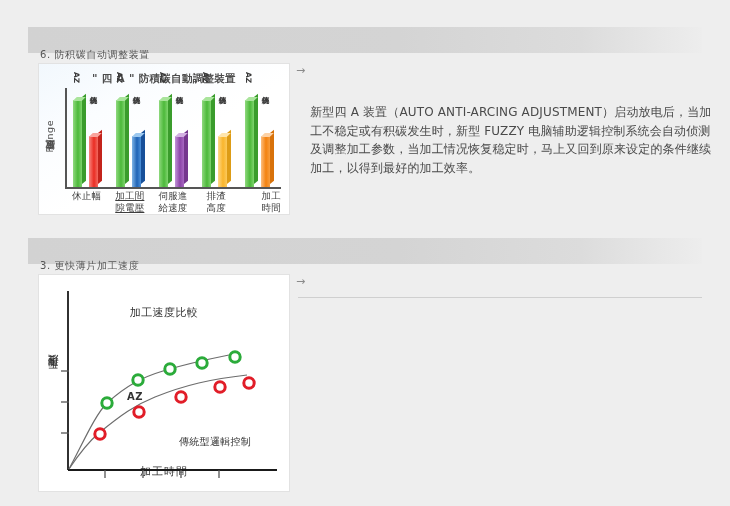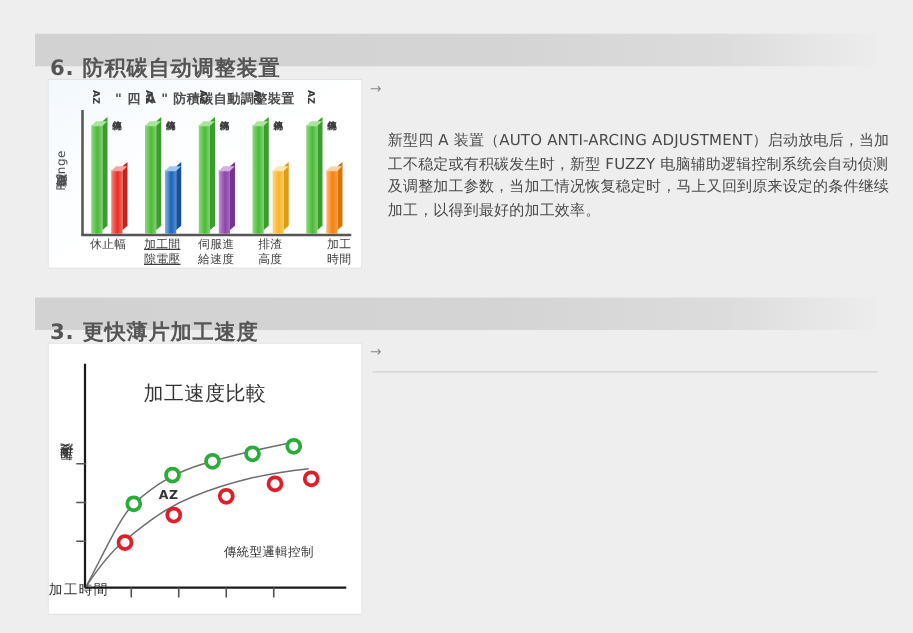--- a/index.html
+++ b/index.html
@@ -17,22 +17,22 @@
     position: absolute;
     left: 28px;
     width: 674px;
     height: 26px;
     background: linear-gradient(to right, #d2d2d2 0%, #d4d4d4 55%, #dcdcdc 82%, #ededed 100%);
     display: flex;
     align-items: center;
     padding-left: 12px;
   }
   .sec-head .t {
-    font-size: 17px;
-    font-weight: bold;
+    font-size: 10px;
+    font-weight: normal;
     color: #555555;
     letter-spacing: 0.6px;
     line-height: 1;
     white-space: nowrap;
     margin-top: 30px;
   }
 
   
   .fig-panel {
     position: absolute;
@@ -101,25 +101,25 @@
   }
   .bar-cats { position: absolute; left: 26px; top: 126px; width: 216px; display: flex; }
   .bar-cats .c {
     flex: 1 1 0; text-align: center; font-size: 9.5px; color: #3d3d3d;
     line-height: 12px; letter-spacing: 0.2px;
   }
 
   
   .line-wrap { position: relative; width: 100%; height: 100%; background: #ffffff; }
   .ln-title { position: absolute; top: 30px; left: 0; width: 100%; text-align: center;
-              font-size: 16px; color: #333; letter-spacing: 0.4px; }
+              font-size: 11px; color: #333; letter-spacing: 0.4px; }
   .ln-ylab { position: absolute; left: 8px; top: 88px; }
   .ln-ylab span { writing-mode: vertical-rl; transform: rotate(180deg);
                   font-size: 11px; color: #333; letter-spacing: 1px; }
-  .ln-xlab { position: absolute; bottom: 12px; left: 0; width: 100%; text-align: left;
+  .ln-xlab { position: absolute; bottom: 12px; left: 0; width: 100%; text-align: center;
              font-size: 11px; color: #333; letter-spacing: 1px; }
   .ln-az { position: absolute; font-size: 10px; color: #333; font-weight: bold; letter-spacing: 0.5px; }
   .ln-trad { position: absolute; font-size: 10px; color: #333; letter-spacing: 0.3px; }
   .ln-svg { position: absolute; left: 0; top: 0; }
 </style>
 </head>
 <body>
 
 <div class="page">
 

